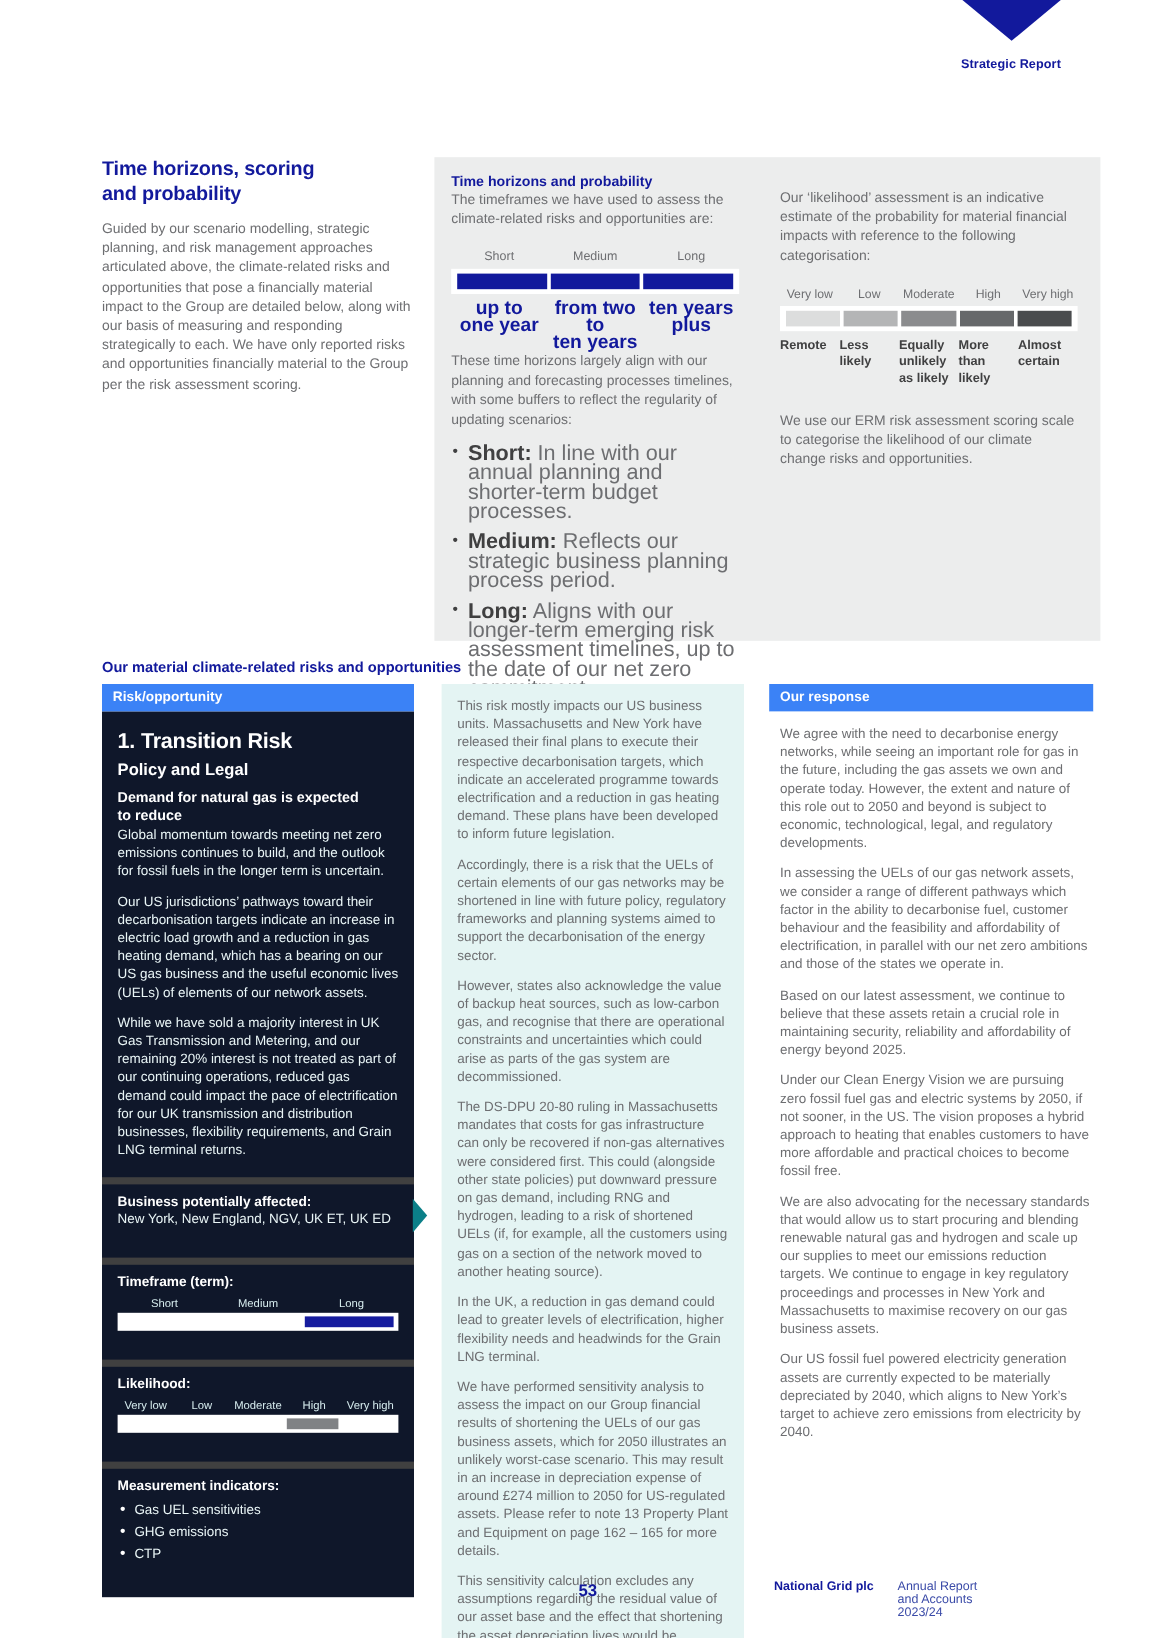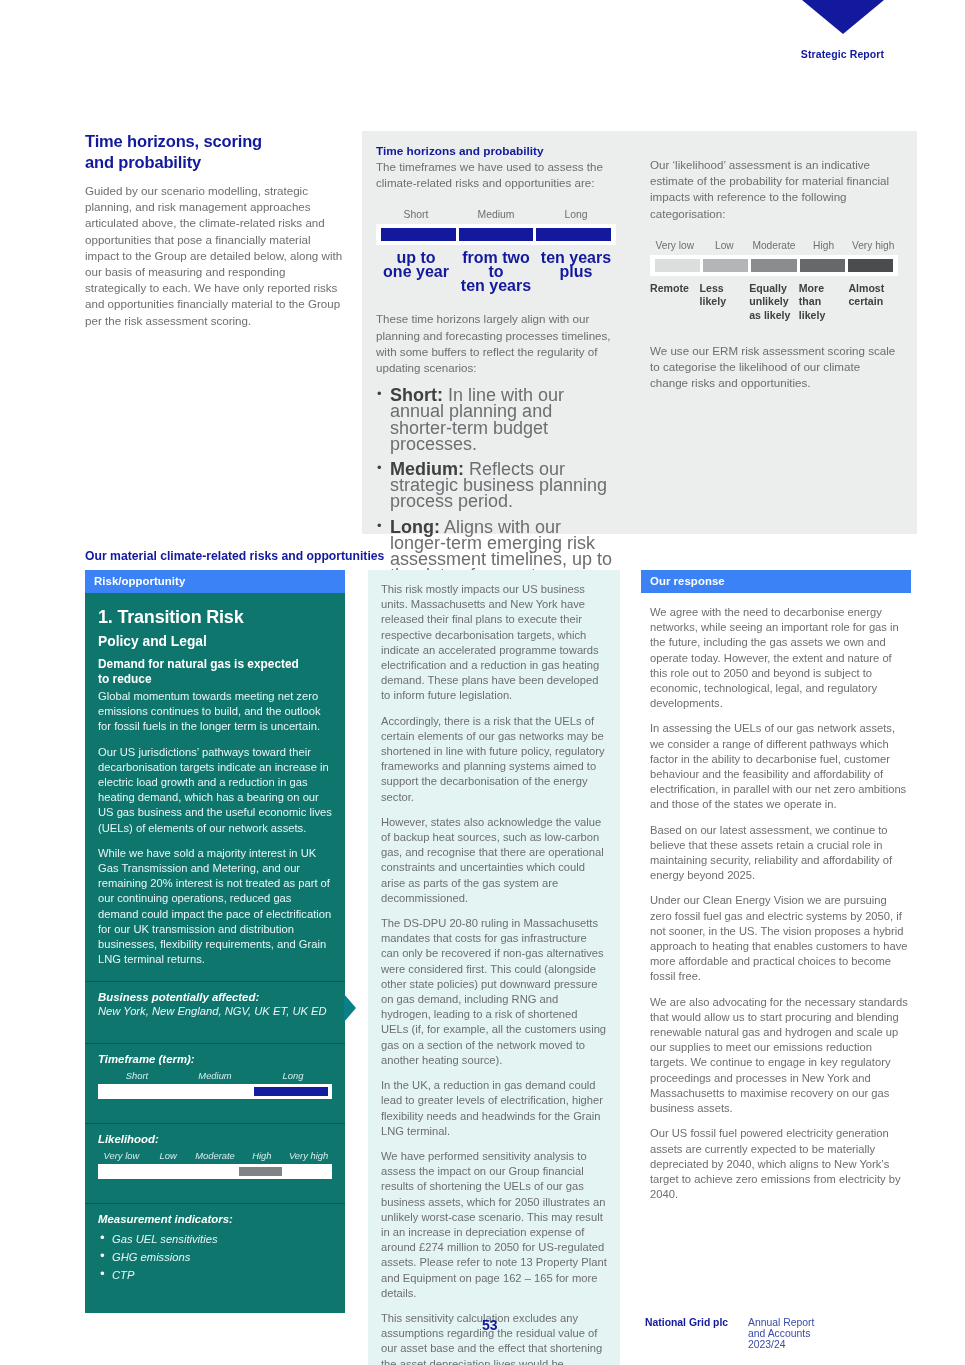--- a/index.html
+++ b/index.html
@@ -201,21 +201,21 @@
   .col-head {
     background: #3b82f6;
     color: #ffffff;
     font-size: 11.4px;
     font-weight: bold;
     padding: 5px 9px 6px 9px;
     letter-spacing: .05px;
   }
 
   .risk-body {
-    background: #0f766e;
+    background: #0f172a;
     color: #ffffff;
     padding: 14px 13px 16px 13px;
     min-height: 690px;
     position: relative;
   }
   .risk-h1 {
     font-size: 18px;
     font-weight: bold;
     margin: 0 0 6px 0;
     letter-spacing: -.2px;
@@ -236,22 +236,21 @@
     line-height: 15.2px;
     margin: 0;
     color: #eaf6f7;
   }
   .risk-p + .risk-p { margin-top: 10px; }
 
   .risk-band {
     position: relative;
     margin: 14px -13px 0 -13px;
     padding: 9px 13px 10px 13px;
-    border-top: 1px solid #404040;
-    font-style: italic;
+    border-top: 6px solid #404040;
   }
   .risk-band-arrow {
     position: absolute;
     right: -11px;
     top: 12px;
     width: 0; height: 0;
     border-top: 14px solid transparent;
     border-bottom: 14px solid transparent;
     border-left: 12px solid #0b7f88;
   }
@@ -390,21 +389,21 @@
           <span>from two to</span><br>
           <span>ten years</span>
         </div>
         <div>
           <span>ten years</span><br>
           <span>plus</span>
         </div>
       </div>
     </div>
 
-    <p class="info-p" style="margin-top:18px">These time horizons largely align with our planning and forecasting processes timelines, with some buffers to reflect the regularity of updating scenarios:</p>
+    <p class="info-p" style="">These time horizons largely align with our planning and forecasting processes timelines, with some buffers to reflect the regularity of updating scenarios:</p>
 
     <ul class="bullet-list">
       <li><b>Short:</b><span> In line with our annual planning and shorter-term budget processes.</span></li>
       <li><b>Medium:</b><span> Reflects our strategic business planning process period.</span></li>
       <li><b>Long:</b><span> Aligns with our longer-term emerging risk assessment timelines, up to the date of our net zero commitment.</span></li>
     </ul>
   </div>
 
   <div class="info-col-right">
     <p class="info-p">Our ‘likelihood’ assessment is an indicative estimate of the probability for material financial impacts with reference to the following categorisation:</p>

